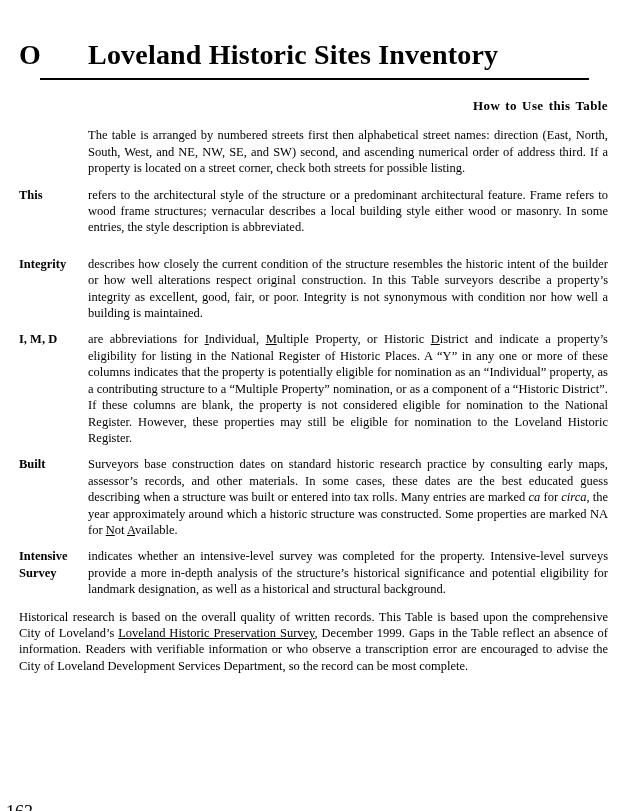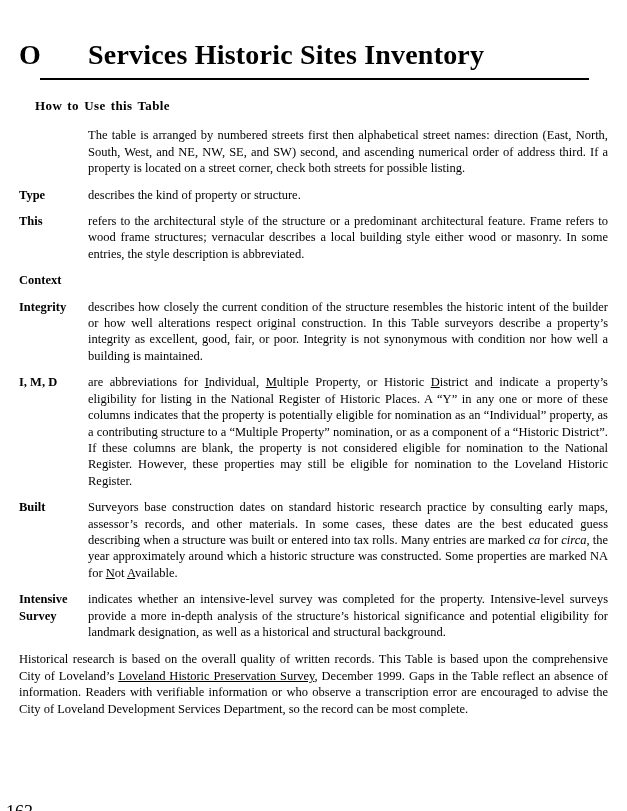--- a/index.html
+++ b/index.html
@@ -33,25 +33,26 @@
     width: 69px;
     flex: 0 0 69px;
   }
   .title-rule {
     margin-left: 21px;
     width: 549px;
     border-top: 2.2px solid #000000;
     margin-top: 8px;
   }
   .subtitle {
-    margin: 18px 0 0 16px;
+    margin: 18px 0 0 0;
     font-size: 13px;
     font-weight: bold;
     letter-spacing: 0.4px;
     word-spacing: 1.5px;
+    text-align: right;
   }
   .intro {
     margin: 13px 0 8px 69px;
     text-align: justify;
   }
   .def-row {
     display: grid;
     grid-template-columns: 69px 1fr;
     margin-top: 10px;
   }
@@ -80,43 +81,38 @@
   p { margin: 0; }
 </style>
 </head>
 <body>
 
 <div class="page">
 
   <header>
     <div class="title-row">
       <span class="section-letter">O</span>
-      <span class="title-text">Services Historic Sites Inventory</span>
+      <span class="title-text">Loveland Historic Sites Inventory</span>
     </div>
     <div class="title-rule"></div>
   </header>
 
   <h2 class="subtitle">How to Use this Table</h2>
 
   <p class="intro"><span>The table is arranged by numbered streets first then alphabetical street names:  direction (East, North, South, West, and NE, NW, SE, and SW) second, and ascending numerical order of address third.  If a property is located on a street corner, check both streets for possible listing.</span></p>
 
   <div class="def-list">
 
-    <div class="def-row">
-      <div class="term">Type</div>
-      <div class="def"><span>describes the kind of property or structure.</span></div>
-    </div>
 
     <div class="def-row">
       <div class="term">This</div>
       <div class="def"><span>refers to the architectural style of the structure or a predominant architectural feature.  Frame refers to wood frame structures; vernacular describes a local building style either wood or masonry.  In some entries, the style description is abbreviated.</span></div>
     </div>
 
     <div class="def-row">
-      <div class="term">Context</div>
     </div>
 
     <div class="def-row">
       <div class="term">Integrity</div>
       <div class="def"><span>describes how closely the current condition of the structure resembles the historic intent of the builder or how well alterations respect original construction.  In this Table surveyors describe a property’s integrity as excellent, good, fair, or poor.  Integrity is not synonymous with condition nor how well a building is maintained.</span></div>
     </div>
 
     <div class="def-row">
       <div class="term">I, M, D</div>
       <div class="def"><span>are abbreviations for </span><span class="seg-u">I</span><span>ndividual, </span><span class="seg-u">M</span><span>ultiple Property, or Historic </span><span class="seg-u">D</span><span>istrict and indicate a property’s eligibility for listing in the National Register of Historic Places. A “Y” in any one or more of these columns indicates that the property is potentially eligible for nomination as an “Individual” property, as a contributing structure to a “Multiple Property” nomination, or as a component of a “Historic District”. If these columns are blank, the property is not considered eligible for nomination to the National Register. However, these properties may still be eligible for nomination to the Loveland Historic Register.</span></div>

